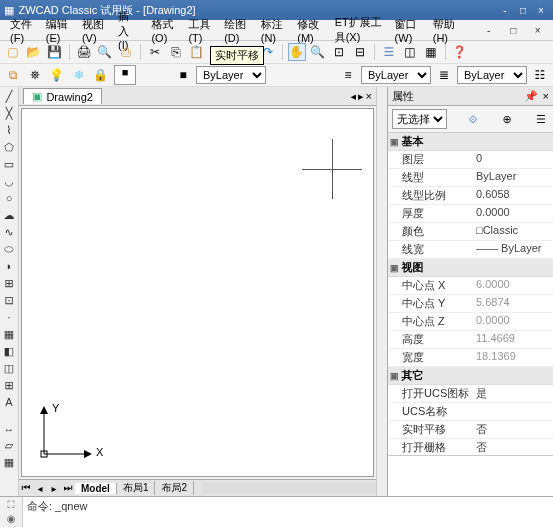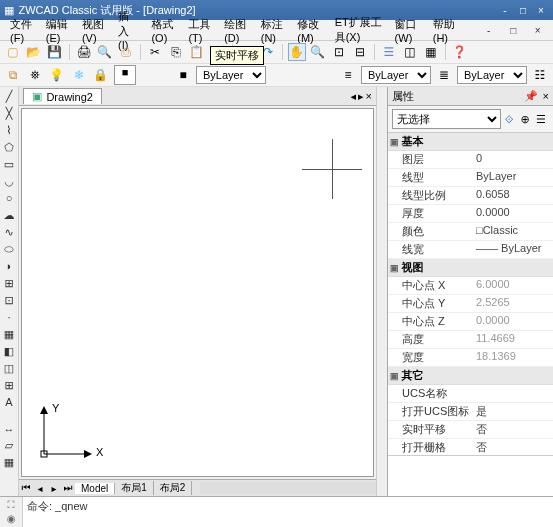--- a/index.html
+++ b/index.html
@@ -21,26 +21,26 @@
 .doctab{background:#e8e8e8;height:18px;display:flex;align-items:center;border-bottom:1px solid #aaa}
 .doctab .tab{background:#fff;border:1px solid #999;border-bottom:none;padding:1px 8px;margin-left:4px;font-size:11px;display:flex;align-items:center;gap:4px}
 .doctab .ctrls{margin-left:auto;display:flex;gap:2px;padding-right:4px}
 .canvas{flex:1;background:#fff;position:relative;border:1px solid #999;margin:2px}
 .cross-v{position:absolute;left:310px;top:30px;width:1px;height:60px;background:#555}
 .cross-h{position:absolute;left:280px;top:60px;width:60px;height:1px;background:#555}
 .ucs{position:absolute;left:12px;bottom:12px}
 .layouttabs{height:16px;background:#e4e4e4;display:flex;align-items:center;font-size:10px;border-top:1px solid #aaa}
 .layouttabs .navbtn{width:14px;text-align:center}
 .layouttabs .lt{padding:0 6px;border-right:1px solid #aaa}
-.layouttabs .lt.active{background:#fff;font-weight:normal}
+.layouttabs .lt.active{background:#fff;font-weight:bold}
 .layouttabs .scroll{flex:1;background:#ddd;margin-left:8px;height:12px}
 .rightpanel{width:165px;background:#f4f4f4;border-left:1px solid #aaa;display:flex;flex-direction:column}
 .rp-title{background:#e8e8e8;height:18px;display:flex;align-items:center;padding:0 4px;font-size:11px;border-bottom:1px solid #aaa}
 .rp-title .spacer{flex:1}
-.rp-filter{display:flex;align-items:center;padding:3px 4px;gap:0;border-bottom:1px solid #ccc}
+.rp-filter{display:flex;align-items:center;padding:3px 4px;gap:18px;border-bottom:1px solid #ccc}
 .rp-filter select{flex:1;font-size:11px;height:20px;background:#fff;border:1px solid #999}
 .rp-filter .pico{width:16px;height:16px;display:flex;align-items:center;justify-content:center;font-size:11px}
 .propgrid{flex:1;overflow:auto;background:#fff;font-size:11px}
 .propgrid .cat{background:#e8e8e8;padding:1px 2px;display:flex;align-items:center;font-weight:bold;border-bottom:1px solid #ddd}
 .propgrid .cat::before{content:"▣";margin-right:3px;font-size:9px;color:#666}
 .propgrid .row{display:flex;border-bottom:1px solid #eee}
 .propgrid .row .k{width:70px;padding:1px 2px 1px 14px;color:#333}
 .propgrid .row .v{flex:1;padding:1px 2px;color:#444}
 .propgrid .row .v.dim{color:#999}
 .cmdarea{display:flex;height:100px;border-top:1px solid #aaa;background:#fff}
@@ -236,42 +236,42 @@
           <div class="k">线宽</div>
           <div class="v">—— ByLayer</div>
         </div>
       <div class="cat">视图</div>
       <div class="row">
           <div class="k">中心点 X</div>
           <div class="v dim">6.0000</div>
         </div>
       <div class="row">
           <div class="k">中心点 Y</div>
-          <div class="v dim">2.5265</div>
+          <div class="v dim">5.6874</div>
         </div>
       <div class="row">
           <div class="k">中心点 Z</div>
           <div class="v dim">0.0000</div>
         </div>
       <div class="row">
           <div class="k">高度</div>
           <div class="v dim">11.4669</div>
         </div>
       <div class="row">
           <div class="k">宽度</div>
           <div class="v dim">18.1369</div>
         </div>
       <div class="cat">其它</div>
       <div class="row">
+          <div class="k">打开UCS图标</div>
+          <div class="v">是</div>
+        </div>
+      <div class="row">
           <div class="k">UCS名称</div>
           <div class="v"></div>
-        </div>
-      <div class="row">
-          <div class="k">打开UCS图标</div>
-          <div class="v">是</div>
         </div>
       <div class="row">
           <div class="k">实时平移</div>
           <div class="v">否</div>
         </div>
       <div class="row">
           <div class="k">打开栅格</div>
           <div class="v">否</div>
         </div>
     </div>

